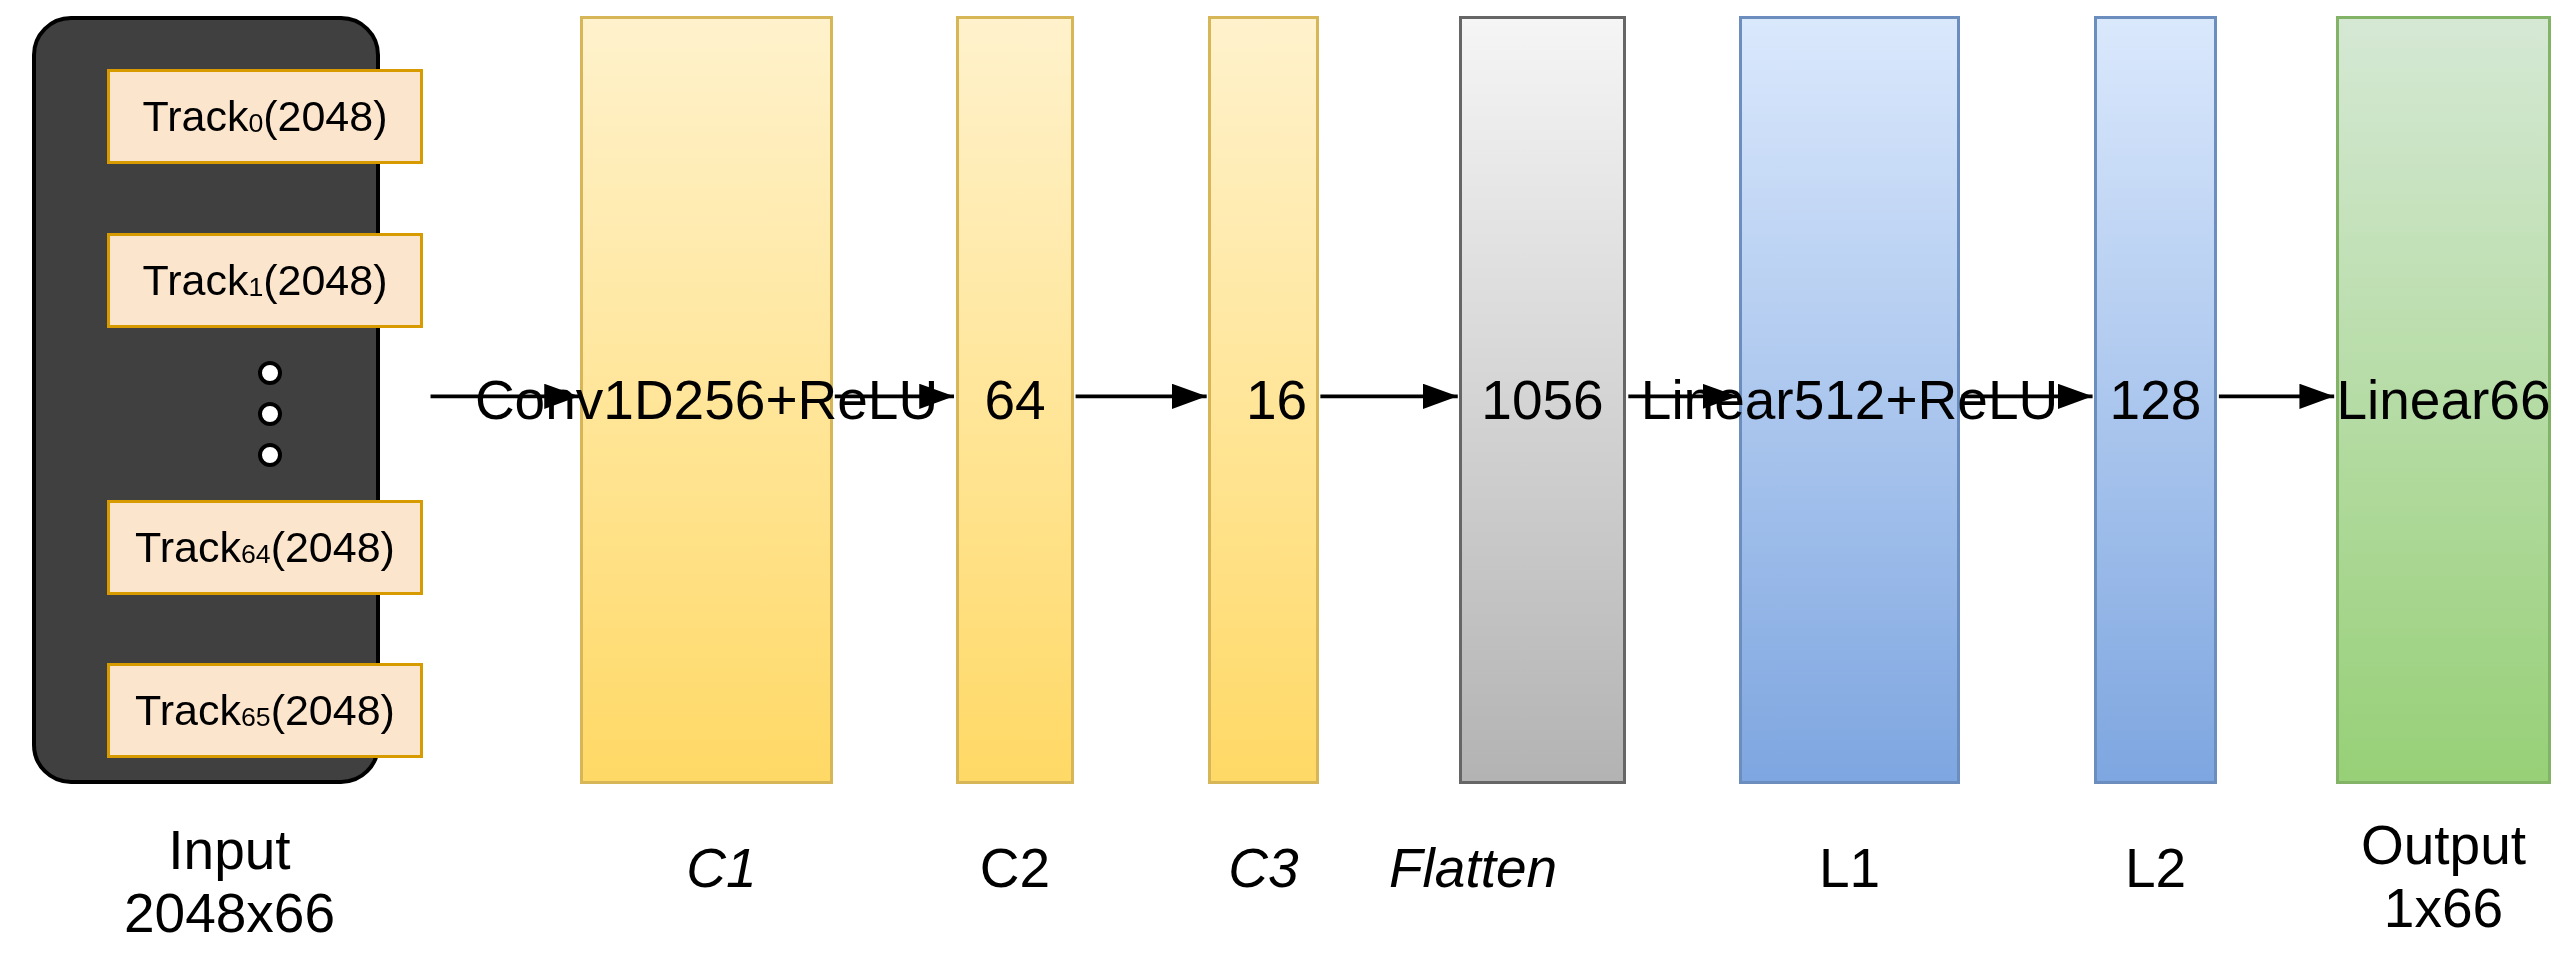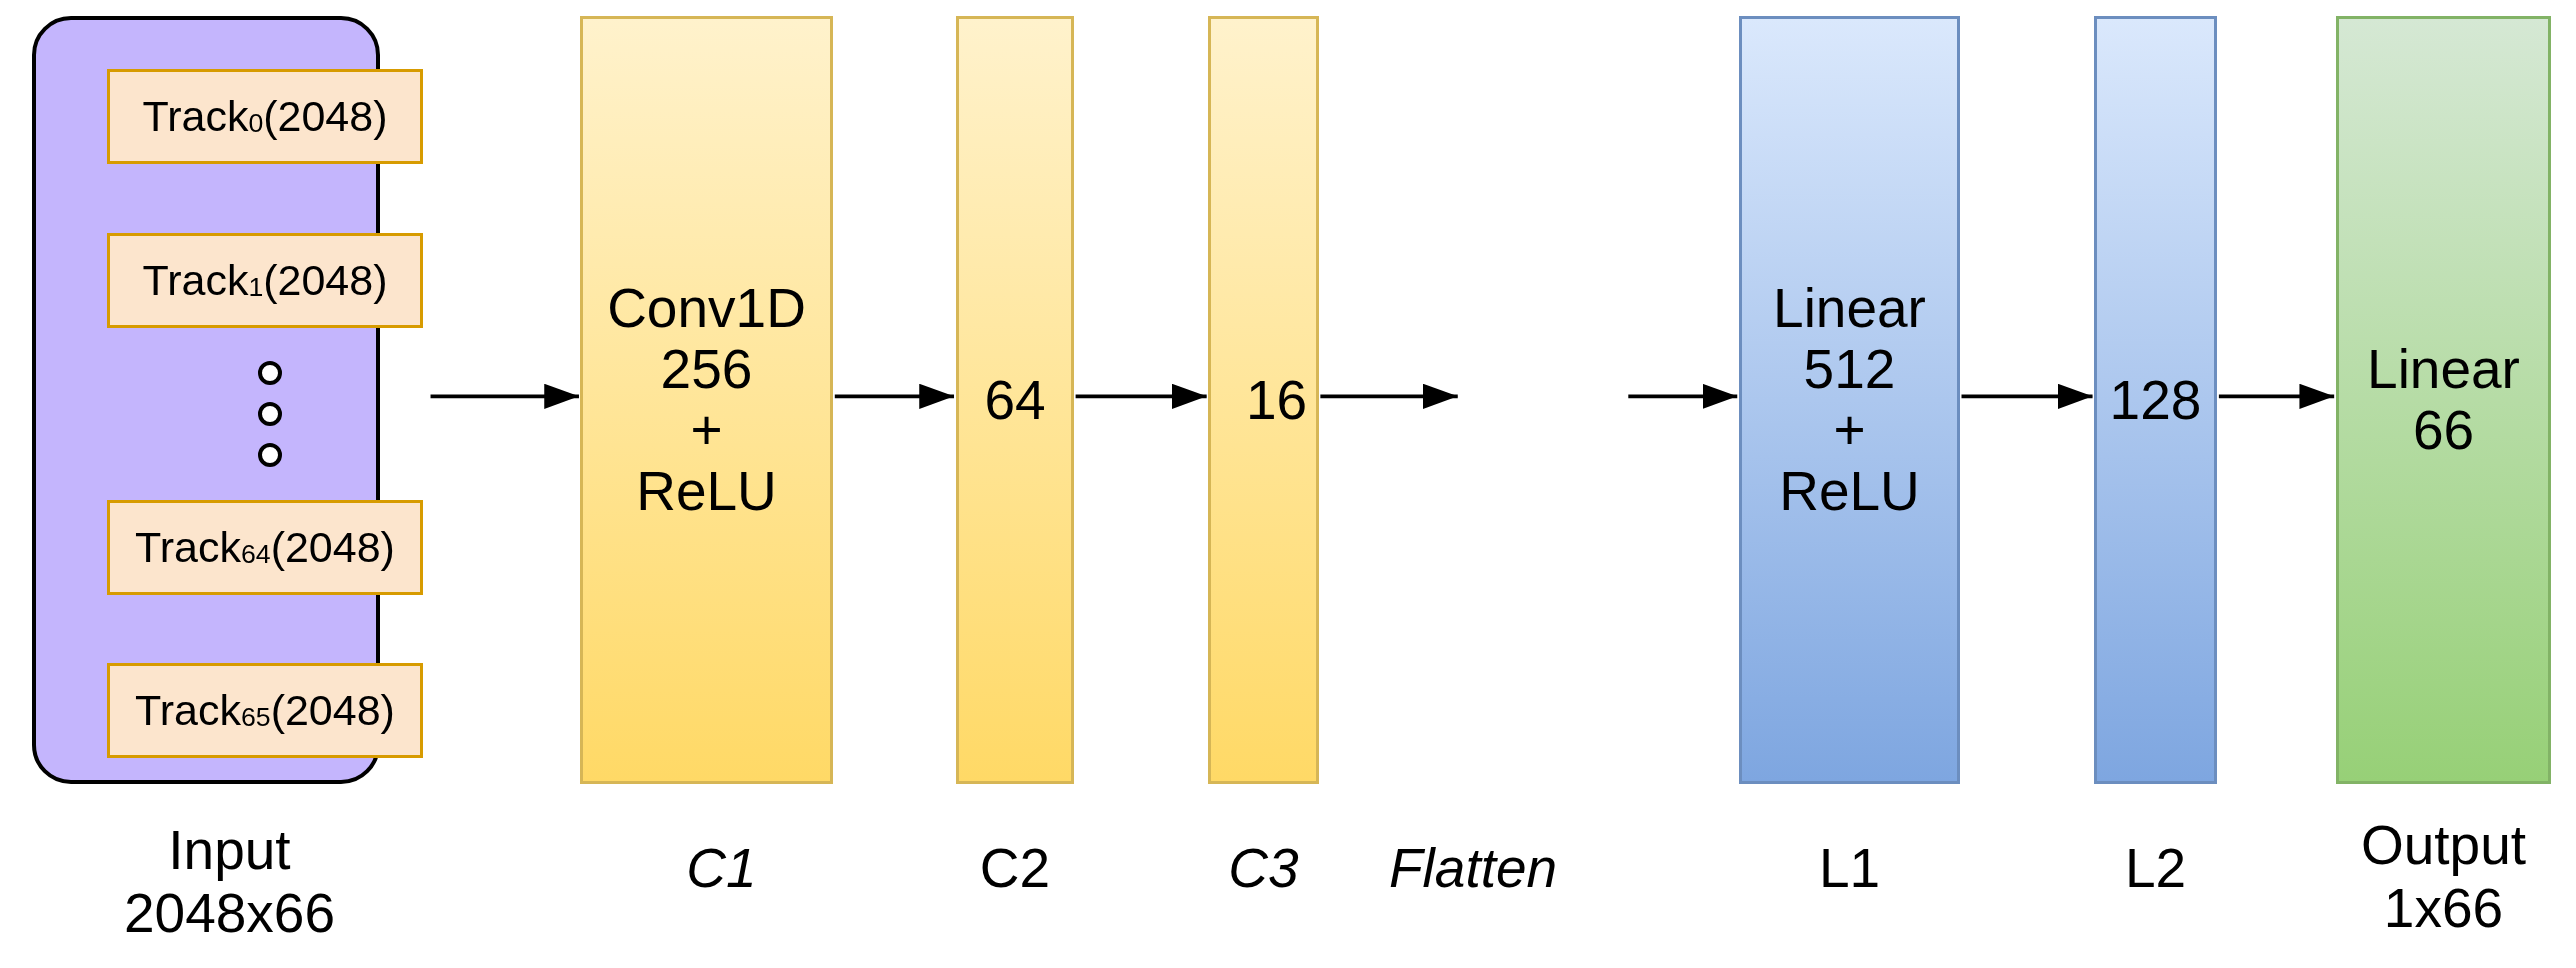--- a/index.html
+++ b/index.html
@@ -13,21 +13,21 @@
     overflow: hidden;
   }
 
   
   .box {
     position: absolute;
     top: 16px;
     height: 768px;
     box-sizing: border-box;
     display: flex;
-    flex-direction: column;
+    flex-direction: row;
     justify-content: center;
     align-items: center;
   }
   .box .line {
     font-size: 55px;
     line-height: 61px;
     text-align: center;
     white-space: nowrap;
   }
   .conv    { background: linear-gradient(#FFF2CC, #FFD966); border: 3.2px solid #D6B656; }
@@ -42,21 +42,21 @@
   .pos-l1      { left: 1739px; width: 221px; }
   .pos-l2      { left: 2094px; width: 123px; }
   .pos-output  { left: 2336px; width: 215px; }
 
   
   .input-group {
     position: absolute;
     left: 32px; top: 16px;
     width: 348px; height: 768px;
     box-sizing: border-box;
-    background: #c4b5fd;
+    background: #404040;
     border: 4px solid #000000;
     border-radius: 39px;
   }
   .track {
     position: absolute;
     left: 71px;
     width: 316px; height: 95px;
     box-sizing: border-box;
     background: #FCE5CD;
     border: 3.2px solid #D79B00;
@@ -148,20 +148,23 @@
   </div>
 
   <div class="box conv pos-c2">
     <div class="line">64</div>
   </div>
 
   <div class="box conv pos-c3">
     <div class="line">16</div>
   </div>
 
+  <div class="box flatten pos-flatten">
+    <div class="line">1056</div>
+  </div>
 
   <div class="box linear pos-l1">
     <div class="line">Linear</div>
     <div class="line">512</div>
     <div class="line">+</div>
     <div class="line">ReLU</div>
   </div>
 
   <div class="box linear pos-l2">
     <div class="line">128</div>

